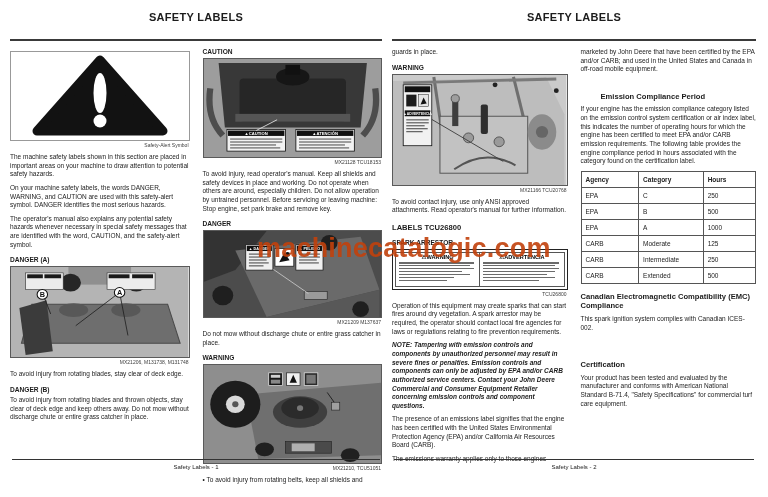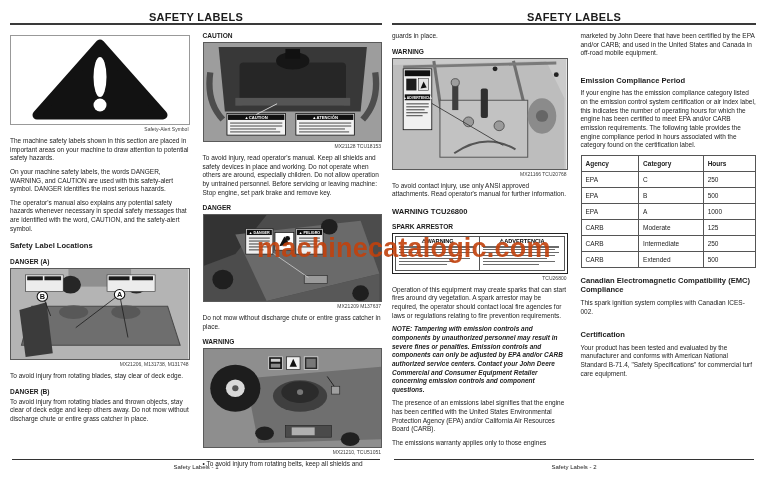--- a/index.html
+++ b/index.html
@@ -2,21 +2,21 @@
 <html><head>
 <meta charset="utf-8">
 <style>
   * { box-sizing: border-box; margin: 0; padding: 0; }
   html,body { width:768px; height:497px; background:#ffffff; overflow:hidden;
     font-family:"Liberation Sans", sans-serif; color:#1c1c1c; }
   .page { position:absolute; top:6px; height:486px; }
   #page1 { left:10px; width:372px; }
   #page2 { left:392px; width:364px; }
   .page-header { text-align:center; font-weight:bold; font-size:11px; letter-spacing:0.3px;
-    padding:5px 0 0; border-bottom:2.5px solid #3a3a3a; margin-bottom:7px; }
+    padding:5px 0 16px; border-bottom:2.5px solid #3a3a3a; margin-bottom:7px; }
   .cols { display:flex; gap:13px; }
   .col { flex:1; min-width:0; }
   h3.section { font-size:7.6px; font-weight:bold; margin:8px 0 4px; line-height:1.25; }
   .sub { font-size:6.6px; font-weight:bold; margin:7px 0 3px; }
   p.body { font-size:6.5px; line-height:1.33; margin:0 0 5px; color:#222; }
   p.note { font-size:6.5px; line-height:1.33; margin:0 0 5px; font-weight:bold; font-style:italic; color:#222; }
   .photo { position:relative; border:1px solid #5a5a5a; overflow:hidden; margin-top:2px; background:#fff; }
   .photo svg { display:block; width:100%; height:100%; }
   .cap { font-size:5px; color:#3c3c3c; text-align:right; margin:1px 1px 5px; }
   .symbol-frame { border:1px solid #999; height:90px; background:#fff; display:flex;
@@ -52,21 +52,20 @@
         <svg width="150" height="82" viewBox="0 0 150 82">
           <path d="M75 5 L138 76 L12 76 Z" fill="#121212" stroke="#121212" stroke-width="9" stroke-linejoin="round"></path>
           <ellipse cx="75" cy="38" rx="6.5" ry="20" fill="#ffffff"></ellipse>
           <circle cx="75" cy="66" r="6.5" fill="#ffffff"></circle>
         </svg>
       </div>
       <div class="cap">Safety-Alert Symbol</div>
       <p class="body">The machine safety labels shown in this section are placed in important areas on your machine to draw attention to potential safety hazards.</p>
       <p class="body">On your machine safety labels, the words DANGER, WARNING, and CAUTION are used with this safety-alert symbol. DANGER identifies the most serious hazards.</p>
       <p class="body">The operator's manual also explains any potential safety hazards whenever necessary in special safety messages that are identified with the word, CAUTION, and the safety-alert symbol.</p>
-      <h3 class="section">Safety Label Locations</h3>
       <div class="sub">DANGER (A)</div>
       <div class="photo" style="height:92px;">
         <svg viewBox="0 0 170 92" preserveAspectRatio="none">
           <rect width="170" height="92" fill="#b4b4b4"></rect>
           <rect x="55" y="0" width="60" height="18" fill="#8f8f8f"></rect>
           <ellipse cx="57" cy="16" rx="10" ry="9" fill="#262626"></ellipse>
           <ellipse cx="120" cy="16" rx="10" ry="9" fill="#262626"></ellipse>
           <path d="M20 38 L150 38 L162 78 L10 78 Z" fill="#6e6e6e" stroke="#4a4a4a" stroke-width="1"></path>
           <path d="M8 42 L34 34 L40 86 L14 90 Z" fill="#3b3b3b"></path>
           <ellipse cx="60" cy="44" rx="14" ry="7" fill="#585858"></ellipse>
@@ -239,21 +238,21 @@
             <rect x="13" y="45" width="22" height="1.3" fill="#666"></rect>
             <rect x="13" y="48" width="22" height="1.3" fill="#666"></rect>
             <rect x="13" y="51" width="18" height="1.3" fill="#666"></rect>
             <rect x="13" y="54" width="21" height="1.3" fill="#666"></rect>
             <rect x="13" y="57" width="16" height="1.3" fill="#666"></rect>
           </g>
         </svg>
       </div>
       <div class="cap">MX21166 TCU20768</div>
       <p class="body">To avoid contact injury, use only ANSI approved attachments. Read operator's manual for further information.</p>
-      <h3 class="section">WARNING TCU26800</h3>
+      <h3 class="section">LABELS TCU26800</h3>
       <div class="sub">SPARK ARRESTOR</div>
       <div class="spark">
         <div class="spark-inner">
           <div class="spark-colm">
             <div class="spark-head">⚠WARNING</div>
             <div class="tline w95"></div>
               <div class="tline w90"></div>
               <div class="tline w95"></div>
             <div class="tline w80"></div>
               <div class="tline w90"></div>
@@ -274,21 +273,21 @@
       </div>
       <div class="cap">TCU26800</div>
       <p class="body">Operation of this equipment may create sparks that can start fires around dry vegetation. A spark arrestor may be required, the operator should contact local fire agencies for laws or regulations relating to fire prevention requirements.</p>
       <p class="note">NOTE: Tampering with emission controls and components by unauthorized personnel may result in severe fines or penalties. Emission controls and components can only be adjusted by EPA and/or CARB authorized service centers. Contact your John Deere Commercial and Consumer Equipment Retailer concerning emission controls and component questions.</p>
       <p class="body">The presence of an emissions label signifies that the engine has been certified with the United States Environmental Protection Agency (EPA) and/or California Air Resources Board (CARB).</p>
       <p class="body">The emissions warranty applies only to those engines</p>
     </div>
 
     <div class="col">
       <p class="body">marketed by John Deere that have been certified by the EPA and/or CARB; and used in the United States and Canada in off-road mobile equipment.</p>
-      <h3 class="section" style="margin-top:18px;">Emission Compliance Period</h3>
+      <h3 class="section" style="margin-top:18px;margin-left:20px;">Emission Compliance Period</h3>
       <p class="body">If your engine has the emission compliance category listed on the emission control system certification or air index label, this indicates the number of operating hours for which the engine has been certified to meet EPA and/or CARB emission requirements. The following table provides the engine compliance period in hours associated with the category found on the certification label.</p>
       <table class="emis">
         <colgroup>
             <col class="c1">
             <col class="c2">
             <col class="c3">
           </colgroup>
         <thead>
           <tr>
             <th>Agency</th>
@@ -324,20 +323,20 @@
           </tr>
           <tr>
             <td>CARB</td>
             <td>Extended</td>
             <td>500</td>
           </tr>
         </tbody>
       </table>
       <h3 class="section" style="">Canadian Electromagnetic Compatibility (EMC) Compliance</h3>
       <p class="body">This spark ignition system complies with Canadian ICES-002.</p>
-      <h3 class="section" style="margin-top:14px;">Certification</h3>
+      <h3 class="section" style="margin-top:28px;">Certification</h3>
       <p class="body">Your product has been tested and evaluated by the manufacturer and conforms with American National Standard B-71.4, "Safety Specifications" for commercial turf care equipment.</p>
     </div>
   </div>
   <div class="page-footer">Safety Labels - 2</div>
 </div>
 
 <div class="watermark" style="color: #c2410c;">machinecatalogic.com</div>
 
 </body></html>

